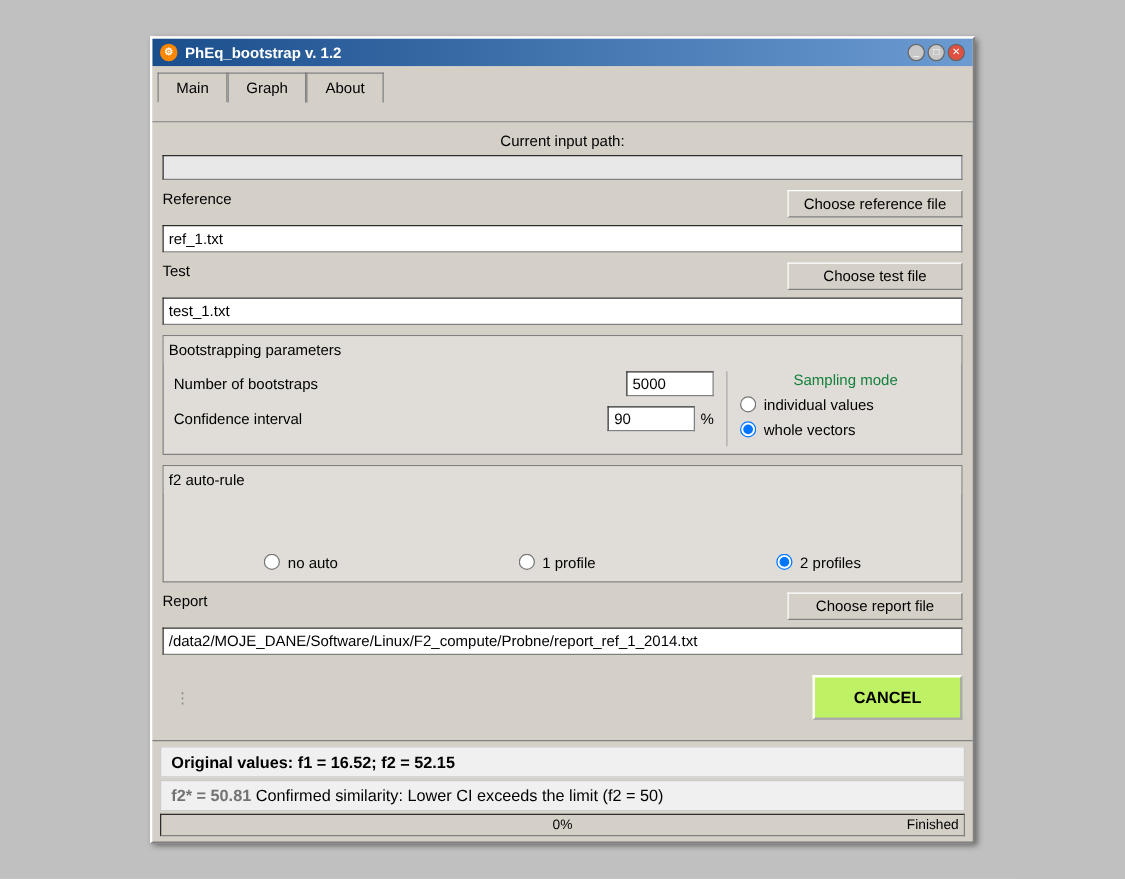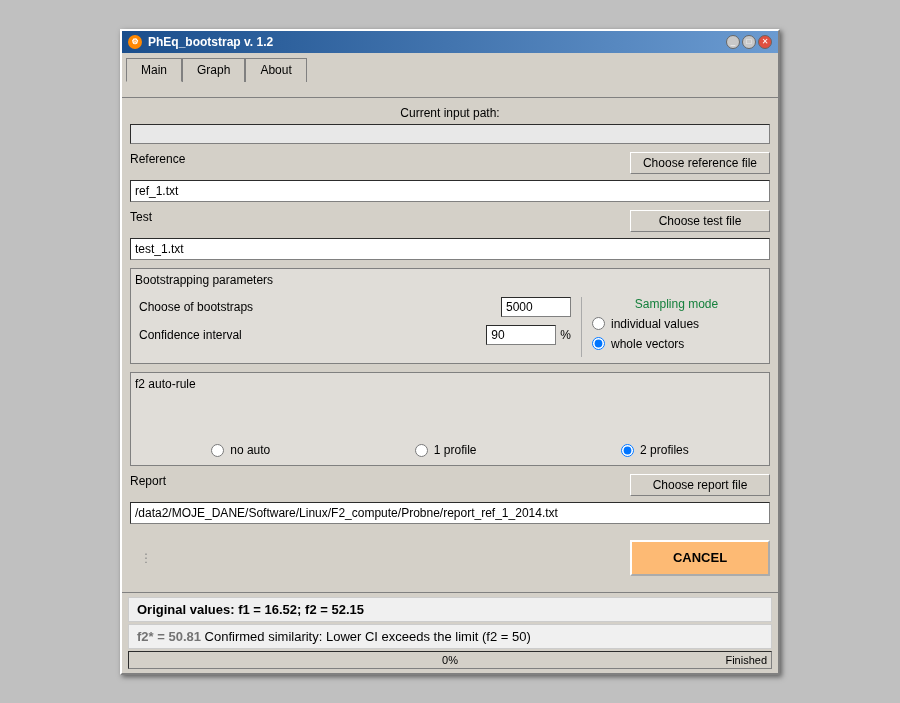--- a/index.html
+++ b/index.html
@@ -211,21 +211,21 @@
       font-size: 12px;
     }
     .f2-group {
       display: flex;
       align-items: center;
       justify-content: space-around;
       padding: 8px;
     }
     .f2-option {
       display: flex;
-      align-items: flex-end;
+      align-items: center;
       gap: 6px;
       margin-top: 40px;
     }
     .bottom-buttons {
       display: flex;
       align-items: center;
       justify-content: space-between;
       margin-top: 8px;
       margin-bottom: 8px;
     }
@@ -233,23 +233,23 @@
       width: 180px;
       height: 36px;
       background: #d4d0c8;
       border: 2px outset #ffffff;
       font-size: 16px;
       font-weight: bold;
       cursor: pointer;
       letter-spacing: 1px;
     }
     .cancel-btn {
-      width: 140px;
+      width: 120px;
       height: 36px;
-      background: #fdba74;
+      background: #bef264;
       border: 2px outset #ffffff;
       font-size: 13px;
       font-weight: bold;
       cursor: pointer;
     }
     .status-bar {
       background: #d4d0c8;
       padding: 4px 6px;
       font-size: 12px;
       border-top: 1px solid #808080;
@@ -349,21 +349,21 @@
     </div>
     <input class="file-input" type="text" value="test_1.txt" style="">
 
     
     <div class="group-box">
       <div class="group-title">Bootstrapping parameters</div>
       <div class="group-content">
         <div class="bootstrap-params">
           <div class="params-left">
             <div class="param-row">
-              <span class="param-label">Choose of bootstraps</span>
+              <span class="param-label">Number of bootstraps</span>
               <input class="param-input" type="text" value="5000" style="">
             </div>
             <div class="param-row">
               <span class="param-label">Confidence interval</span>
               <input class="param-input" type="text" value="90" style="">
               <span class="param-unit">%</span>
             </div>
           </div>
           <div class="params-right">
             <div class="sampling-title">Sampling mode</div>

